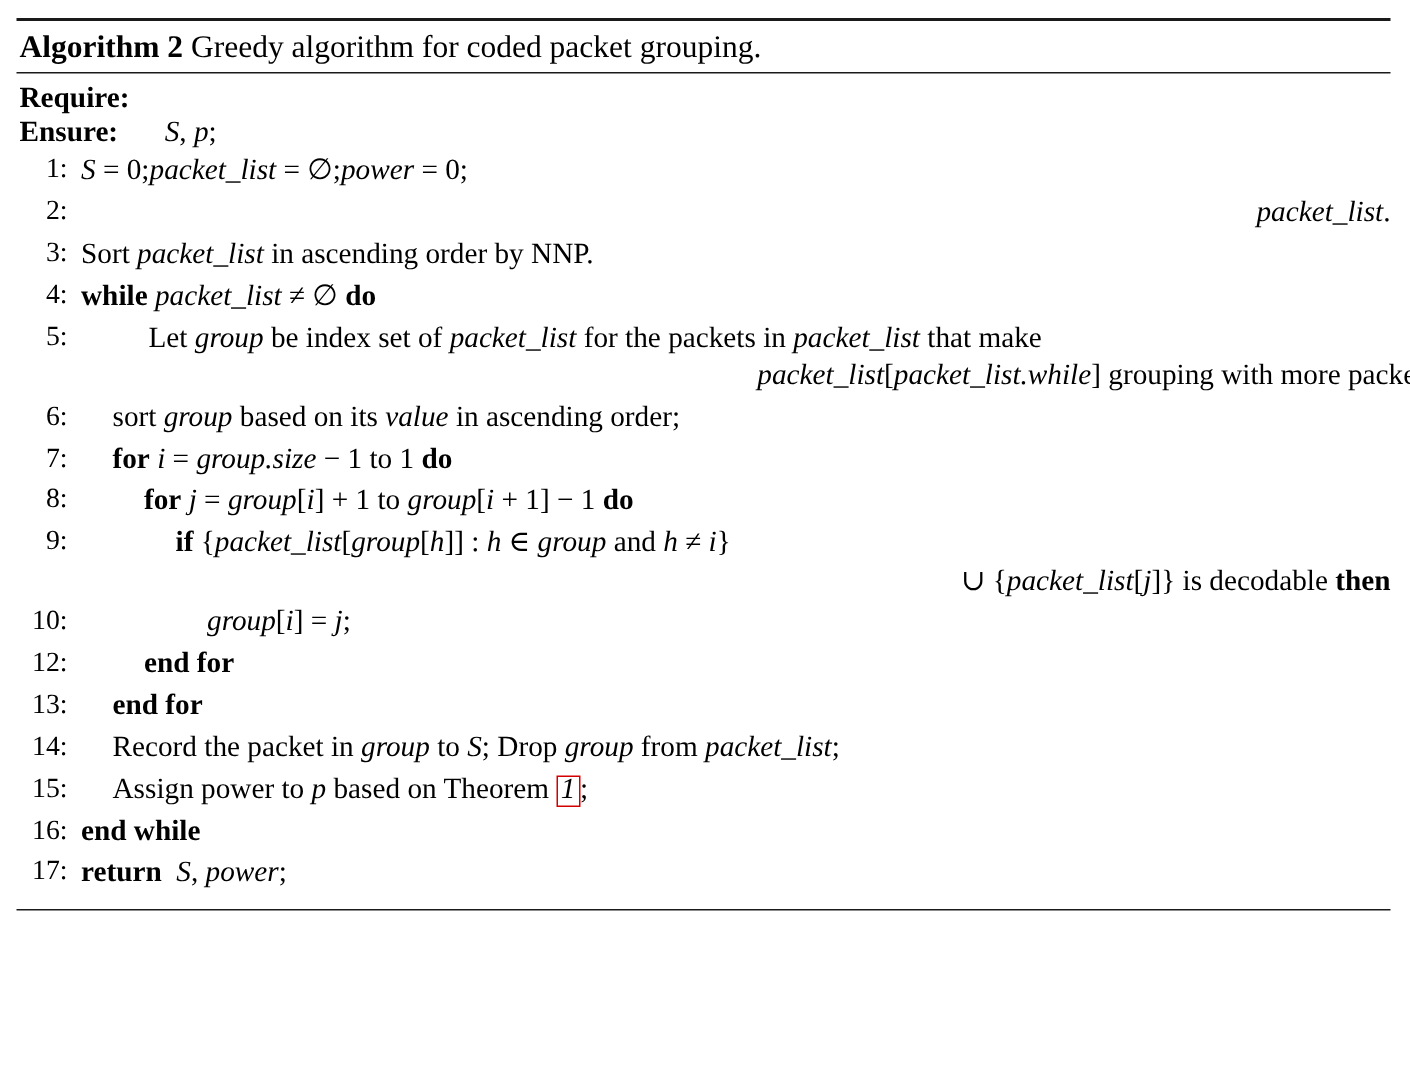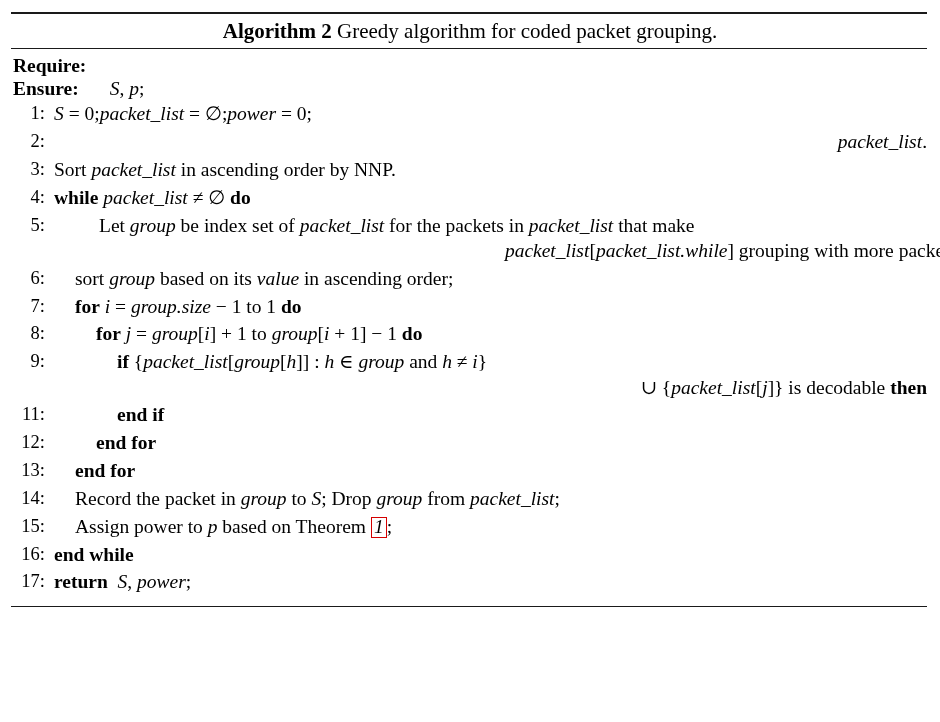--- a/index.html
+++ b/index.html
@@ -29,21 +29,20 @@
   .gap-before-titlerule{height:5px;}
   .gap-after-titlerule{height:7px;}
   .gap-before-botrule{height:9px;}
 
   
   .title{
     font-size:21px;
     line-height:1.15;
     white-space:nowrap;
     padding-left:2px;
-    text-align:center;
   }
   .title b{font-weight:bold;}
   .title .tname{font-weight:normal;}
 
   
   .req-line{
     display:flex;
     align-items:baseline;
     padding-left:2px;
     margin-bottom:3px;
@@ -180,25 +179,25 @@
     </div>
 
     <div class="line">
       <div class="num">9:</div>
       <div class="body ind3">
         <span style="display:block;"><span class="kw">if</span> {<span class="mi">packet_list</span>[<span class="mi">group</span>[<span class="mi">h</span>]] : <span class="mi">h</span> ∈ <span class="mi">group</span> and <span class="mi">h</span> ≠ <span class="mi">i</span>}</span>
         <span class="cont">∪ {<span class="mi">packet_list</span>[<span class="mi">j</span>]} is decodable <span class="kw">then</span></span>
       </div>
     </div>
 
-
-    <div class="line">
-      <div class="num">11:</div>
-      <div class="body ind3"><span class="kw">end if</span></div>
-    </div>
+    <div class="line">
+      <div class="num">10:</div>
+      <div class="body ind4"><span class="mi">group</span>[<span class="mi">i</span>] = <span class="mi">j</span>;</div>
+    </div>
+
 
     <div class="line">
       <div class="num">12:</div>
       <div class="body ind2"><span class="kw">end for</span></div>
     </div>
 
     <div class="line">
       <div class="num">13:</div>
       <div class="body ind1"><span class="kw">end for</span></div>
     </div>

